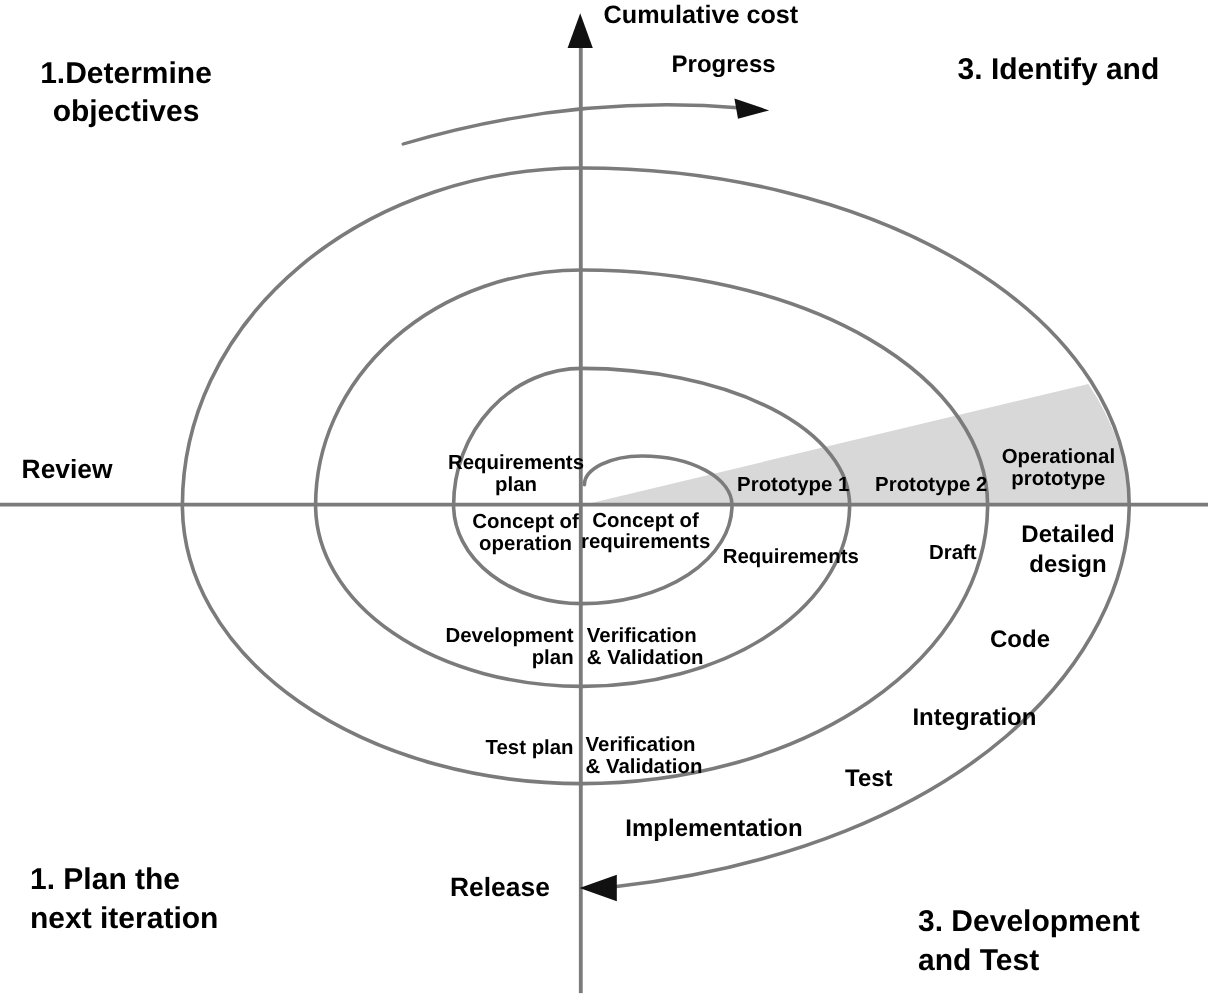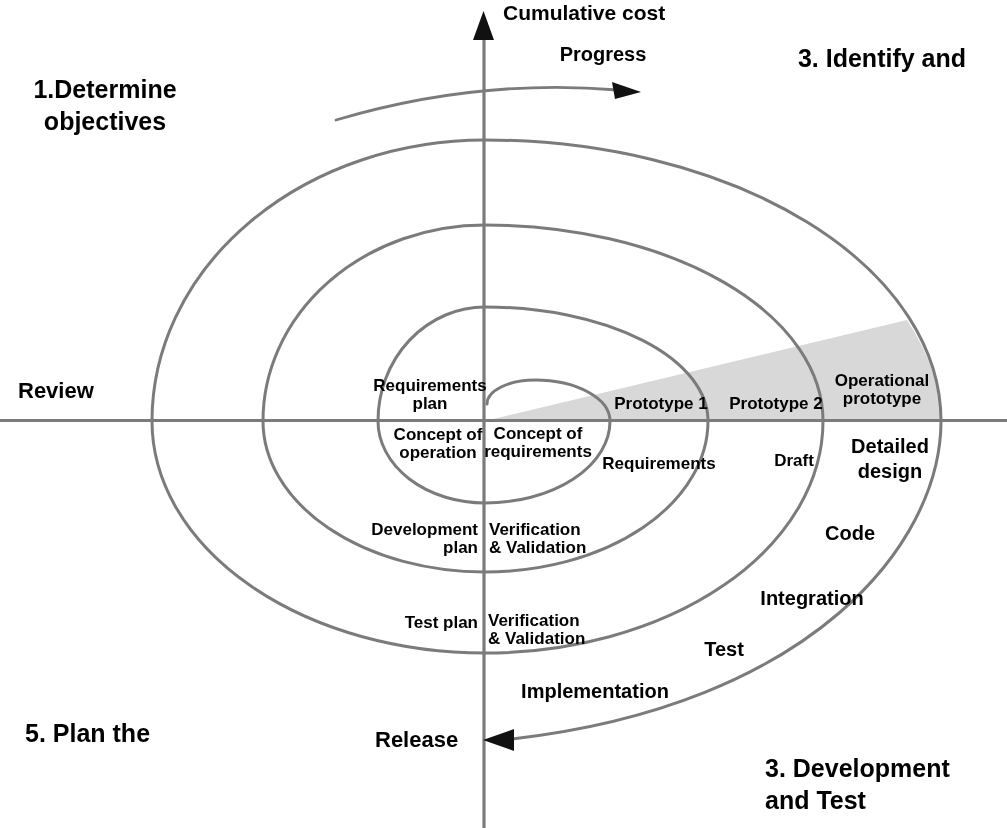--- a/index.html
+++ b/index.html
@@ -61,33 +61,34 @@
 
     <polygon points="483,740 514,729 514,751" fill="#111111"></polygon>
 
     <path d="M 336 120 Q 478 78 618 90" fill="none" stroke-width="2.8" stroke-linecap="round" stroke="#7b7b7b"></path>
     <polygon points="641,92 612,82 615,99" fill="#111111"></polygon>
   </svg>
 
   <div class="label axis-t la" style="left:503px;top:2px;">Cumulative cost</div>
   <div class="label prog ctr" style="left:603px;top:44px;">Progress</div>
 
-  <div class="label quad ctr" style="left:105px;top:45px;margin-top:28px;">
+  <div class="label quad ctr" style="left:105px;top:45px;">
     <div>1.Determine</div>
     <div>objectives</div>
   </div>
   <div class="label quad ctr" style="left:882px;top:42px;">
     <div>3. Identify and</div>
   </div>
   <div class="label quad la" style="left:765px;top:752px;">
     <div>3. Development</div>
     <div>and Test</div>
   </div>
   <div class="label quad la" style="left:25px;top:717px;">
-    <div>5. Plan the</div>
+    <div>1. Plan the</div>
+    <div>next iteration</div>
   </div>
 
   <div class="label big la" style="left:18px;top:379px;">Review</div>
   <div class="label big la" style="left:375px;top:728px;">Release</div>
 
   <div class="label small ctr" style="left:430px;top:377px;">
     <div>Requirements</div>
     <div>plan</div>
   </div>
   <div class="label small ctr" style="left:438px;top:426px;">

